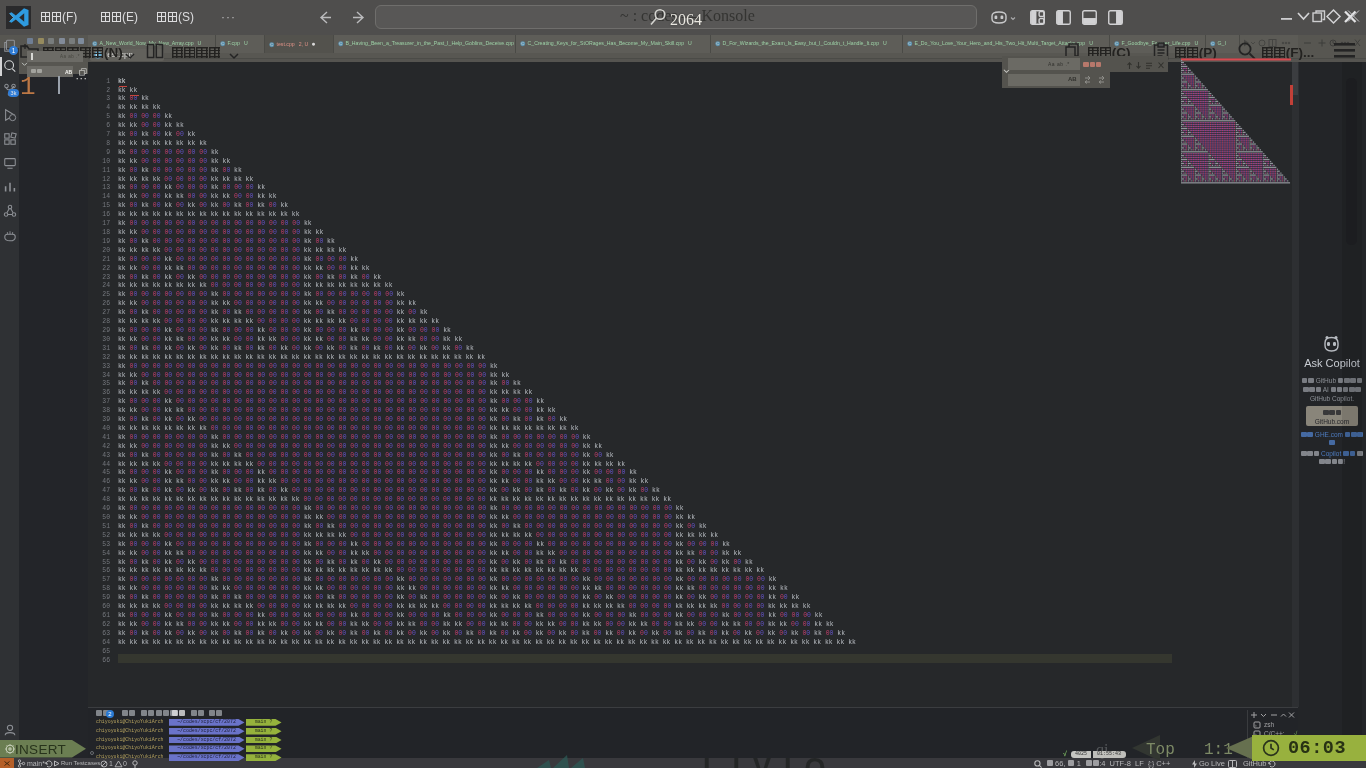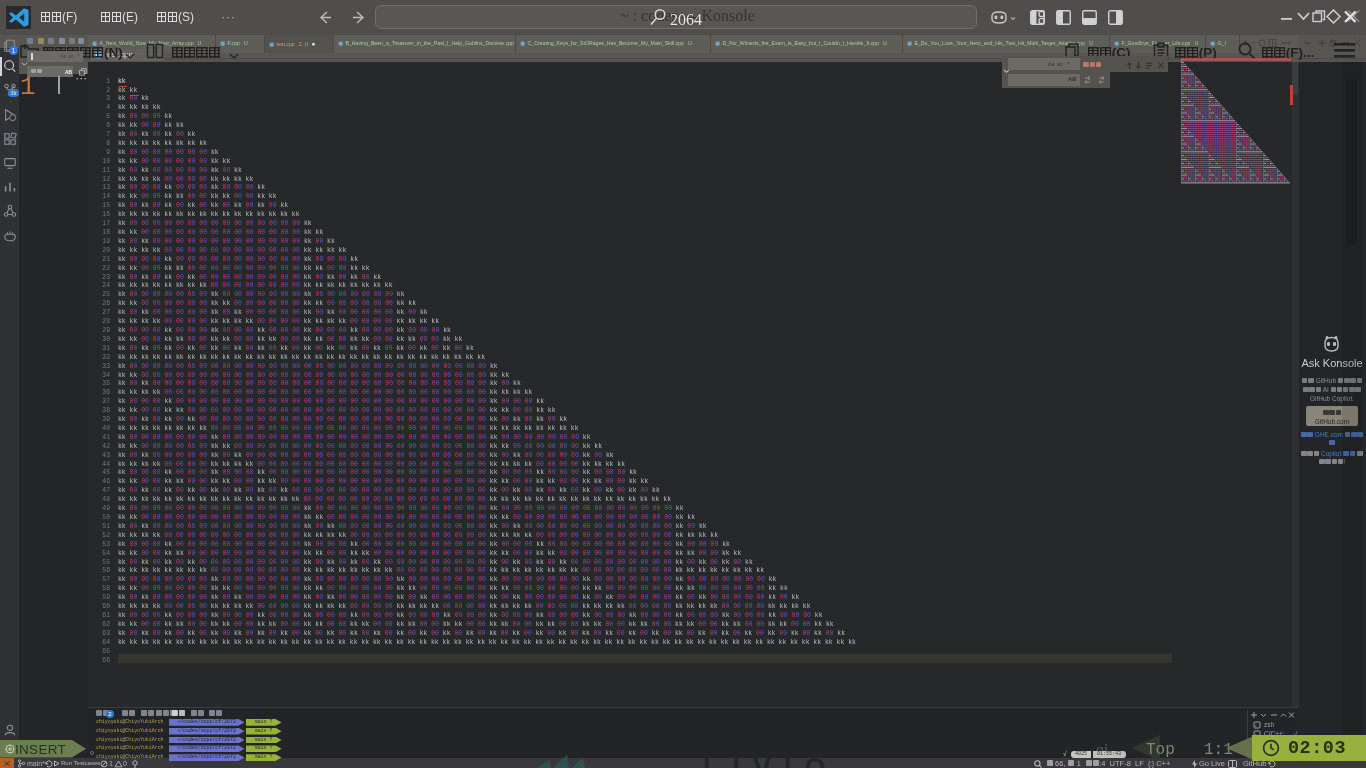--- a/index.html
+++ b/index.html
@@ -1104,21 +1104,21 @@
 <path d="M1 3 h5 M4 1 l2 2 l-2 2 M6 7 h-5 M3 5.5 l-2 1.5 l2 1.5"></path>
     <path d="M15 3 h5 M18 1 l2 2 l-2 2 M20 7 h-5 M17 5.5 l-2 1.5 l2 1.5"></path>
   </svg>
 <svg style="left:1321px;top:335px" width="21" height="18" viewBox="0 0 21 18" fill="none" stroke="#b8bcc2" stroke-width="1.4">
 <path d="M4 8 c0-3.5 2-5.5 6.5-5.5 c4.5 0 6.5 2 6.5 5.5 v2.5 c0 3.5-2 5.5-6.5 5.5 c-4.5 0-6.5-2-6.5-5.5 z"></path>
 <circle cx="6" cy="2.5" r="1.5" fill="#b8bcc2" stroke="none"></circle>
     <circle cx="15" cy="2.5" r="1.5" fill="#b8bcc2" stroke="none"></circle>
 <rect x="6" y="7" width="3" height="4" rx="1.2" fill="#b8bcc2" stroke="none"></rect>
     <rect x="12" y="7" width="3" height="4" rx="1.2" fill="#b8bcc2" stroke="none"></rect>
   </svg>
-<div style="position:absolute;left:1298px;top:357px;width:68px;text-align:center;font-size:11px;color:#c8ccd2">Ask Konsole</div>
+<div style="position:absolute;left:1298px;top:357px;width:68px;text-align:center;font-size:11px;color:#c8ccd2">Ask Copilot</div>
 <div style="position:absolute;left:1300px;top:376px;width:64px;text-align:center;font-size:6.5px;line-height:9px;color:#8e9298"><s class="cjt"></s><s class="cjt"></s> GitHub <s class="cjt"></s><s class="cjt"></s><s class="cjt"></s><s class="cjt"></s><br><s class="cjt"></s><s class="cjt"></s><s class="cjt"></s> AI <s class="cjt"></s><s class="cjt"></s><s class="cjt"></s><s class="cjt"></s><s class="cjt"></s><br>GitHub Copilot.</div>
 <div style="position:absolute;left:1306px;top:406px;width:52px;height:20px;background:#89857a;border-radius:2px;text-align:center;font-size:6.5px;line-height:9px;color:#26262a;padding-top:2px"><s class="cjt"></s><s class="cjt"></s><s class="cjt"></s><br>GitHub.com</div>
 <div style="position:absolute;left:1300px;top:431px;width:64px;text-align:center;font-size:6.5px;line-height:8px;color:#4e7cc0"><s class="cjt"></s><s class="cjt"></s> GHE.com <s class="cjt"></s><s class="cjt"></s><s class="cjt"></s><br><s class="cjt"></s></div>
 <div style="position:absolute;left:1300px;top:450px;width:64px;text-align:center;font-size:6.5px;line-height:8px;color:#9a9ea4"><s class="cjt"></s><s class="cjt"></s><s class="cjt"></s> <span style="color:#4e7cc0">Copilot <s class="cjt"></s><s class="cjt"></s></span> <s class="cjt"></s><br><s class="cjt"></s><s class="cjt"></s><s class="cjt"></s><s class="cjt"></s>!</div>
 <div style="position:absolute;left:1342px;top:62px;width:20px;height:696px;background:rgba(0,0,0,0.10)"></div>
 <div style="position:absolute;left:1346px;top:78px;width:11px;height:167px;background:#1c1d20;border-radius:5px"></div>
 <div style="position:absolute;left:95px;top:709px;font-size:8px;color:#9a9da2"><s class="cjt"></s><s class="cjt"></s></div>
 <div style="position:absolute;left:106px;top:710px;width:8px;height:8px;background:#2a7ad4;border-radius:50%;color:#fff;font-size:6px;text-align:center;line-height:8px">2</div>
 <div style="position:absolute;left:121px;top:709px;font-size:8px;color:#9a9da2"><s class="cjt"></s><s class="cjt"></s></div>
 <div style="position:absolute;left:140px;top:709px;font-size:8px;color:#9a9da2"><s class="cjt"></s><s class="cjt"></s><s class="cjt"></s><s class="cjt"></s><s class="cjt"></s></div>
@@ -1221,15 +1221,15 @@
 <div style="position:absolute;left:1146px;top:741px;font-size:16px;color:#7d8a66;font-family:Liberation Mono">Top</div>
 <div style="position:absolute;left:1204px;top:741px;font-size:16px;color:#7d8a66;font-family:Liberation Mono">1:1</div>
 <svg style="left:1220px;top:735px" width="36" height="26" viewBox="0 0 36 26">
     <path d="M36 0 L6 13 L36 26 Z" fill="#66704f"></path>
   </svg>
 <div style="position:absolute;left:1252px;top:735px;width:114px;height:26px;background:#98b13e"></div>
 <svg style="left:1262px;top:739px" width="18" height="18" viewBox="0 0 19 19" fill="none" stroke="#2a331c" stroke-width="1.8">
 <circle cx="9.5" cy="9.5" r="7.8"></circle>
     <path d="M9.5 5 v4.5 l3 2"></path>
   </svg>
-<div style="position:absolute;left:1288px;top:738px;font-size:18.5px;font-weight:bold;color:#283214;letter-spacing:0.5px;font-family:Liberation Mono">02:03</div>
+<div style="position:absolute;left:1288px;top:738px;font-size:18.5px;font-weight:bold;color:#283214;letter-spacing:0.5px;font-family:Liberation Mono">06:03</div>
 <div style="position:absolute;left:1063px;top:750px;font-size:7px;color:#7bb662;font-weight:bold">√</div>
 <div style="position:absolute;left:1071px;top:751px;width:20px;height:7px;background:#c6c6c2;border-radius:3px 0 0 3px;color:#333;font-size:5px;text-align:center;line-height:7px;font-family:Liberation Mono">4025</div>
 <div style="position:absolute;left:1092.5px;top:751px;width:33px;height:7px;background:#bfbfbb;border-radius:0 3px 3px 0;color:#333;font-size:5px;text-align:center;line-height:7px;font-family:Liberation Mono">01:55:43</div>
 </body></html>

